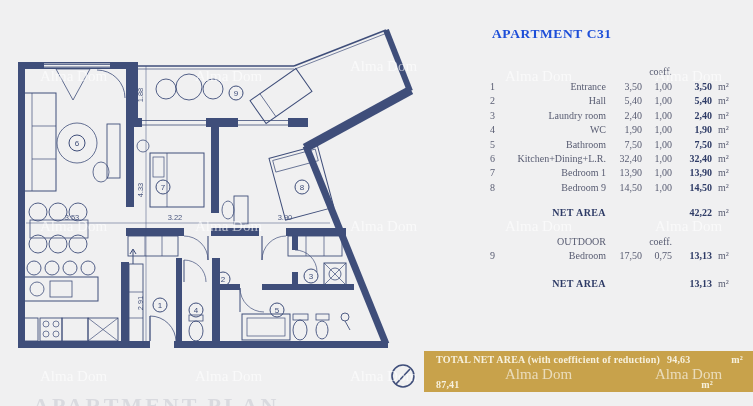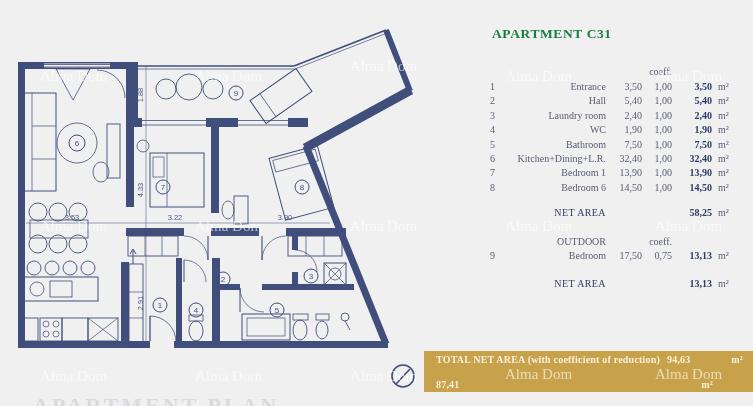--- a/index.html
+++ b/index.html
@@ -7,33 +7,33 @@
        font-family:"Liberation Serif", serif;position:relative;}
   .stage{position:absolute;inset:0;width:753px;height:406px;overflow:hidden;}
 
   
   .plan-svg{position:absolute;left:0;top:0;}
   .plan-caption{position:absolute;left:33px;top:393px;font-size:22px;font-weight:bold;
        letter-spacing:3px;color:#d9dadf;white-space:nowrap;}
 
   
   .panel{position:absolute;left:490px;top:26px;width:250px;color:#585c72;}
-  .panel-title{font-size:13.5px;font-weight:bold;letter-spacing:.6px;color:#15803d;
+  .panel-title{font-size:13.5px;font-weight:bold;letter-spacing:.6px;color:#1d4ed8;
        margin:0 0 24px 2px;}
   .trow{display:grid;grid-template-columns:16px 100px 36px 30px 40px 20px;
        align-items:baseline;height:14.4px;font-size:10px;}
   .c-num{text-align:left;}
   .c-name{text-align:right;padding-left:2px;}
   .c-area,.c-coeff,.c-res{text-align:right;}
   .c-res{font-weight:bold;color:#2e3b66;}
   .c-unit{padding-left:6px;}
   .hdr{height:15px;}
   .section-gap{height:11px;}
   .big-gap{height:14px;}
-  .net .c-name{font-weight:normal;color:#2e3b66;letter-spacing:.4px;}
+  .net .c-name{font-weight:bold;color:#2e3b66;letter-spacing:.4px;}
 
   
   .totals{position:absolute;left:424px;top:351px;width:329px;height:41px;
        background:#c8a24b;display:flex;flex-direction:column;justify-content:center;
        gap:14px;box-sizing:border-box;padding:0 10px 0 12px;}
   .tot-row{display:grid;grid-template-columns:1fr 46px 30px;font-size:10px;
        font-weight:bold;color:#f7f1de;letter-spacing:.2px;}
   .tot-val{text-align:left;}
   .tot-unit{text-align:right;}
 
@@ -292,34 +292,34 @@
     <div class="trow">
       <span class="c-num">7</span>
       <span class="c-name">Bedroom 1</span>
       <span class="c-area">13,90</span>
       <span class="c-coeff">1,00</span>
       <span class="c-res">13,90</span>
       <span class="c-unit">m²</span>
     </div>
     <div class="trow">
       <span class="c-num">8</span>
-      <span class="c-name">Bedroom 6</span>
+      <span class="c-name">Bedroom 9</span>
       <span class="c-area">14,50</span>
       <span class="c-coeff">1,00</span>
       <span class="c-res">14,50</span>
       <span class="c-unit">m²</span>
     </div>
 
     <div class="section-gap"></div>
     <div class="trow net">
       <span></span>
       <span class="c-name">NET AREA</span>
       <span></span>
         <span></span>
-      <span class="c-res">58,25</span>
+      <span class="c-res">42,22</span>
       <span class="c-unit">m²</span>
     </div>
 
     <div class="big-gap"></div>
     <div class="trow">
       <span></span>
       <span class="c-name">OUTDOOR</span>
       <span></span>
       <span class="c-coeff">coeff.</span>
       <span></span>

